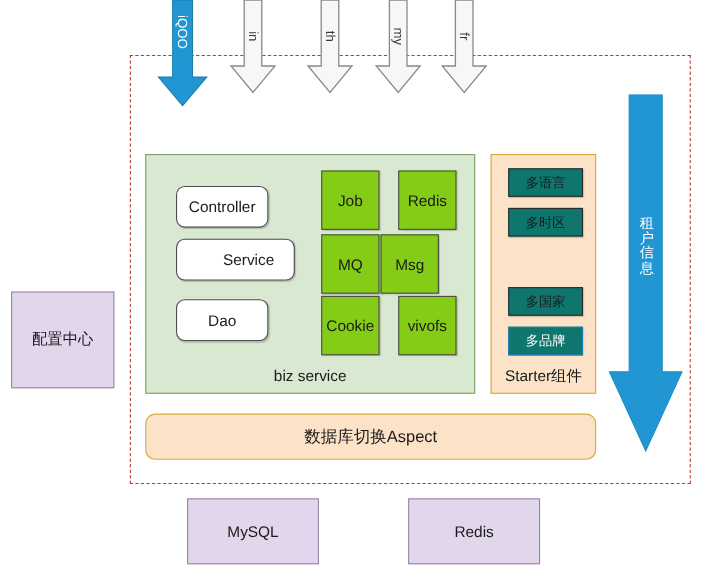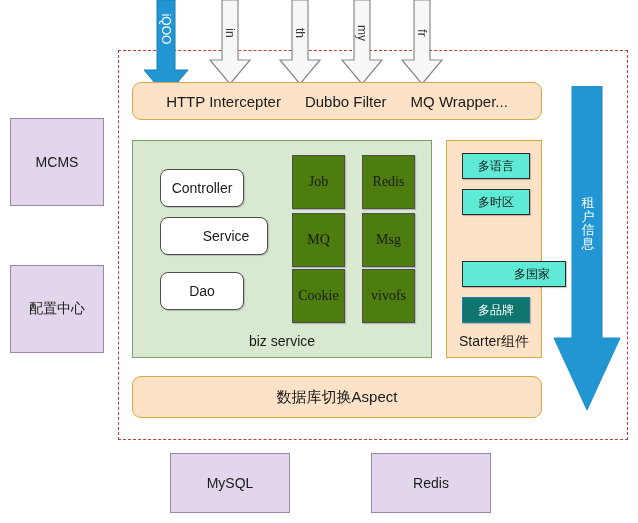--- a/index.html
+++ b/index.html
@@ -76,46 +76,45 @@
     border: 1.2px solid #4d4d4d;
     border-radius: 8px;
     display: flex;
     align-items: center;
     justify-content: center;
     font-size: 14px;
     box-shadow: 1px 1px 1px rgba(0,0,0,0.18);
   }
   .comp-chip {
     position: absolute;
-    background: #4d7c0f;
+    background: #84cc16;
     border: 1.2px solid #4d4d4d;
     display: flex;
     align-items: center;
     justify-content: center;
     font-size: 14px;
     box-shadow: 1px 1px 1px rgba(0,0,0,0.18);
-    font-family: Liberation Serif, serif;
   }
 
   
   .starter-panel {
     background: #fce3c8;
     border: 1.5px solid #d6a93f;
   }
   .starter-label {
     position: absolute;
     left: 0;
     bottom: 6px;
     width: 100%;
     text-align: center;
     font-size: 14px;
   }
   .starter-chip {
     position: absolute;
-    background: #5eead4;
+    background: #0f766e;
     border: 1.2px solid #2b2b2b;
     display: flex;
     align-items: center;
     justify-content: center;
     font-size: 12px;
     box-shadow: 1px 1px 1px rgba(0,0,0,0.2);
   }
   .starter-chip.active {
     background: #0f766e;
     border-color: #1b7cb0;
@@ -184,27 +183,20 @@
     <div class="label" style="top:26px;">my</div>
   </div>
 
   <div class="down-arrow" style="left:400px; top:0px; width:44px; height:88px;">
     <svg width="44" height="88" viewBox="0 0 44 88">
       <polygon points="14,0 30,0 30,60 42,60 22,84 2,60 14,60" fill="#f7f7f7" stroke="#8a8a8a" stroke-width="1.2"></polygon>
     </svg>
     <div class="label" style="top:26px;">fr</div>
   </div>
 
-  <div class="abs orange-bar" style="left:132px; top:82px; width:410px; height:38px;">
-    <div class="items">
-      <span>HTTP Intercepter</span>
-      <span>Dubbo Filter</span>
-      <span>MQ Wrapper...</span>
-    </div>
-  </div>
 
   <div class="abs biz-box" style="left:132px; top:140px; width:300px; height:218px;">
 
     <div class="layer-chip" style="left:27px; top:28px; width:82px; height:36px;">
       <span>Controller</span>
     </div>
     <div class="layer-chip" style="left:27px; top:76px; width:82px; height:36px;padding-left:24px;">
       <span>Service</span>
     </div>
     <div class="layer-chip" style="left:27px; top:131px; width:82px; height:36px;">
@@ -217,39 +209,39 @@
     <div class="comp-chip" style="left:159px; top:72px; width:51px; height:52px;">
       <span>MQ</span>
     </div>
     <div class="comp-chip" style="left:159px; top:128px; width:51px; height:52px;">
       <span>Cookie</span>
     </div>
 
     <div class="comp-chip" style="left:229px; top:14px; width:51px; height:52px;">
       <span>Redis</span>
     </div>
-    <div class="comp-chip" style="left:229px; top:72px; width:51px; height:52px;">
+    <div class="comp-chip" style="left:213px; top:72px; width:51px; height:52px;">
       <span>Msg</span>
     </div>
     <div class="comp-chip" style="left:229px; top:128px; width:51px; height:52px;">
       <span>vivofs</span>
     </div>
 
     <div class="biz-label">biz service</div>
   </div>
 
   <div class="abs starter-panel" style="left:446px; top:140px; width:96px; height:218px;">
 
     <div class="starter-chip" style="left:15px; top:12px; width:66px; height:24px;">
       <span>多语言</span>
     </div>
     <div class="starter-chip" style="left:15px; top:48px; width:66px; height:24px;">
       <span>多时区</span>
     </div>
-    <div class="starter-chip" style="left:15px; top:120px; width:66px; height:24px;padding-left:36px;">
+    <div class="starter-chip" style="left:15px; top:120px; width:66px; height:24px;">
       <span>多国家</span>
     </div>
     <div class="starter-chip active" style="left:15px; top:156px; width:66px; height:24px;">
       <span>多品牌</span>
     </div>
 
     <div class="starter-label">Starter组件</div>
   </div>
 
   <div class="tenant-arrow" style="left:552px; top:86px; width:72px; height:328px;">
@@ -261,23 +253,20 @@
       <span>户</span>
       <span>信</span>
       <span>息</span>
     </div>
   </div>
 
   <div class="abs orange-bar" style="left:132px; top:376px; width:410px; height:42px;">
     <span>数据库切换Aspect</span>
   </div>
 
-  <div class="abs ext-box" style="left:10px; top:118px; width:94px; height:88px;">
-    <span>MCMS</span>
-  </div>
   <div class="abs ext-box" style="left:10px; top:265px; width:94px; height:88px;">
     <span>配置中心</span>
   </div>
 
   <div class="abs ext-box" style="left:170px; top:453px; width:120px; height:60px;">
     <span>MySQL</span>
   </div>
   <div class="abs ext-box" style="left:371px; top:453px; width:120px; height:60px;">
     <span>Redis</span>
   </div>

